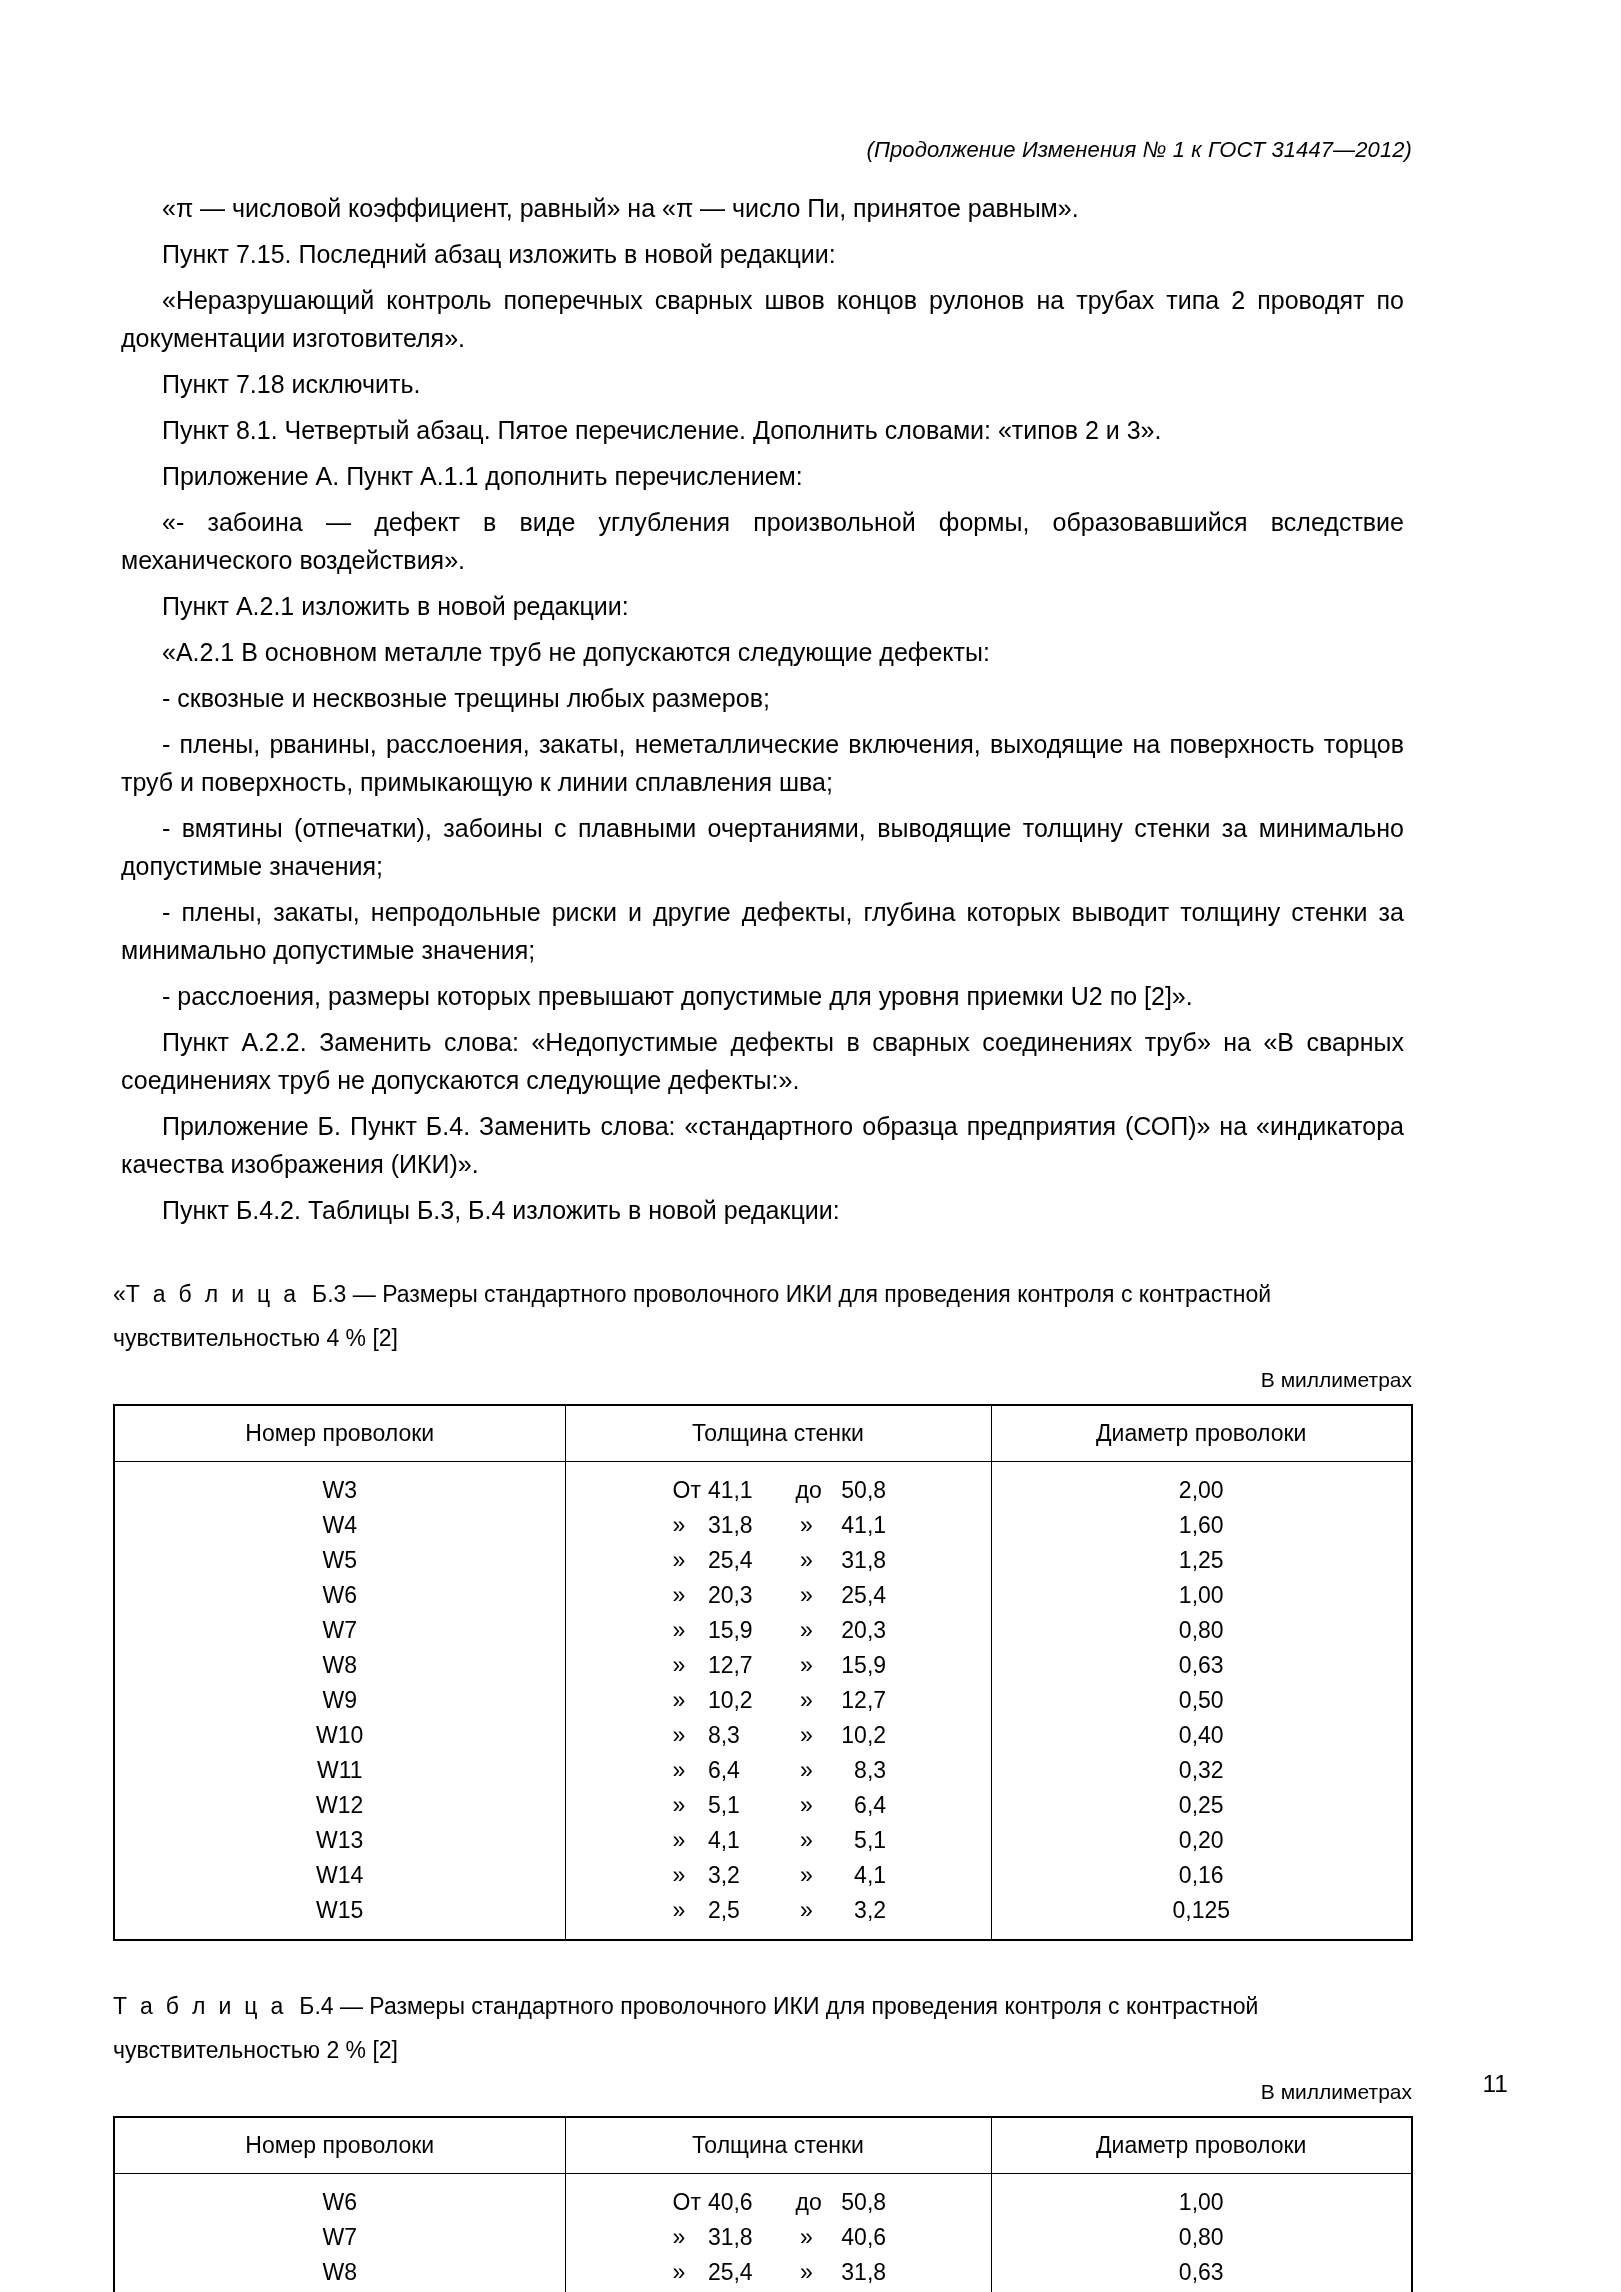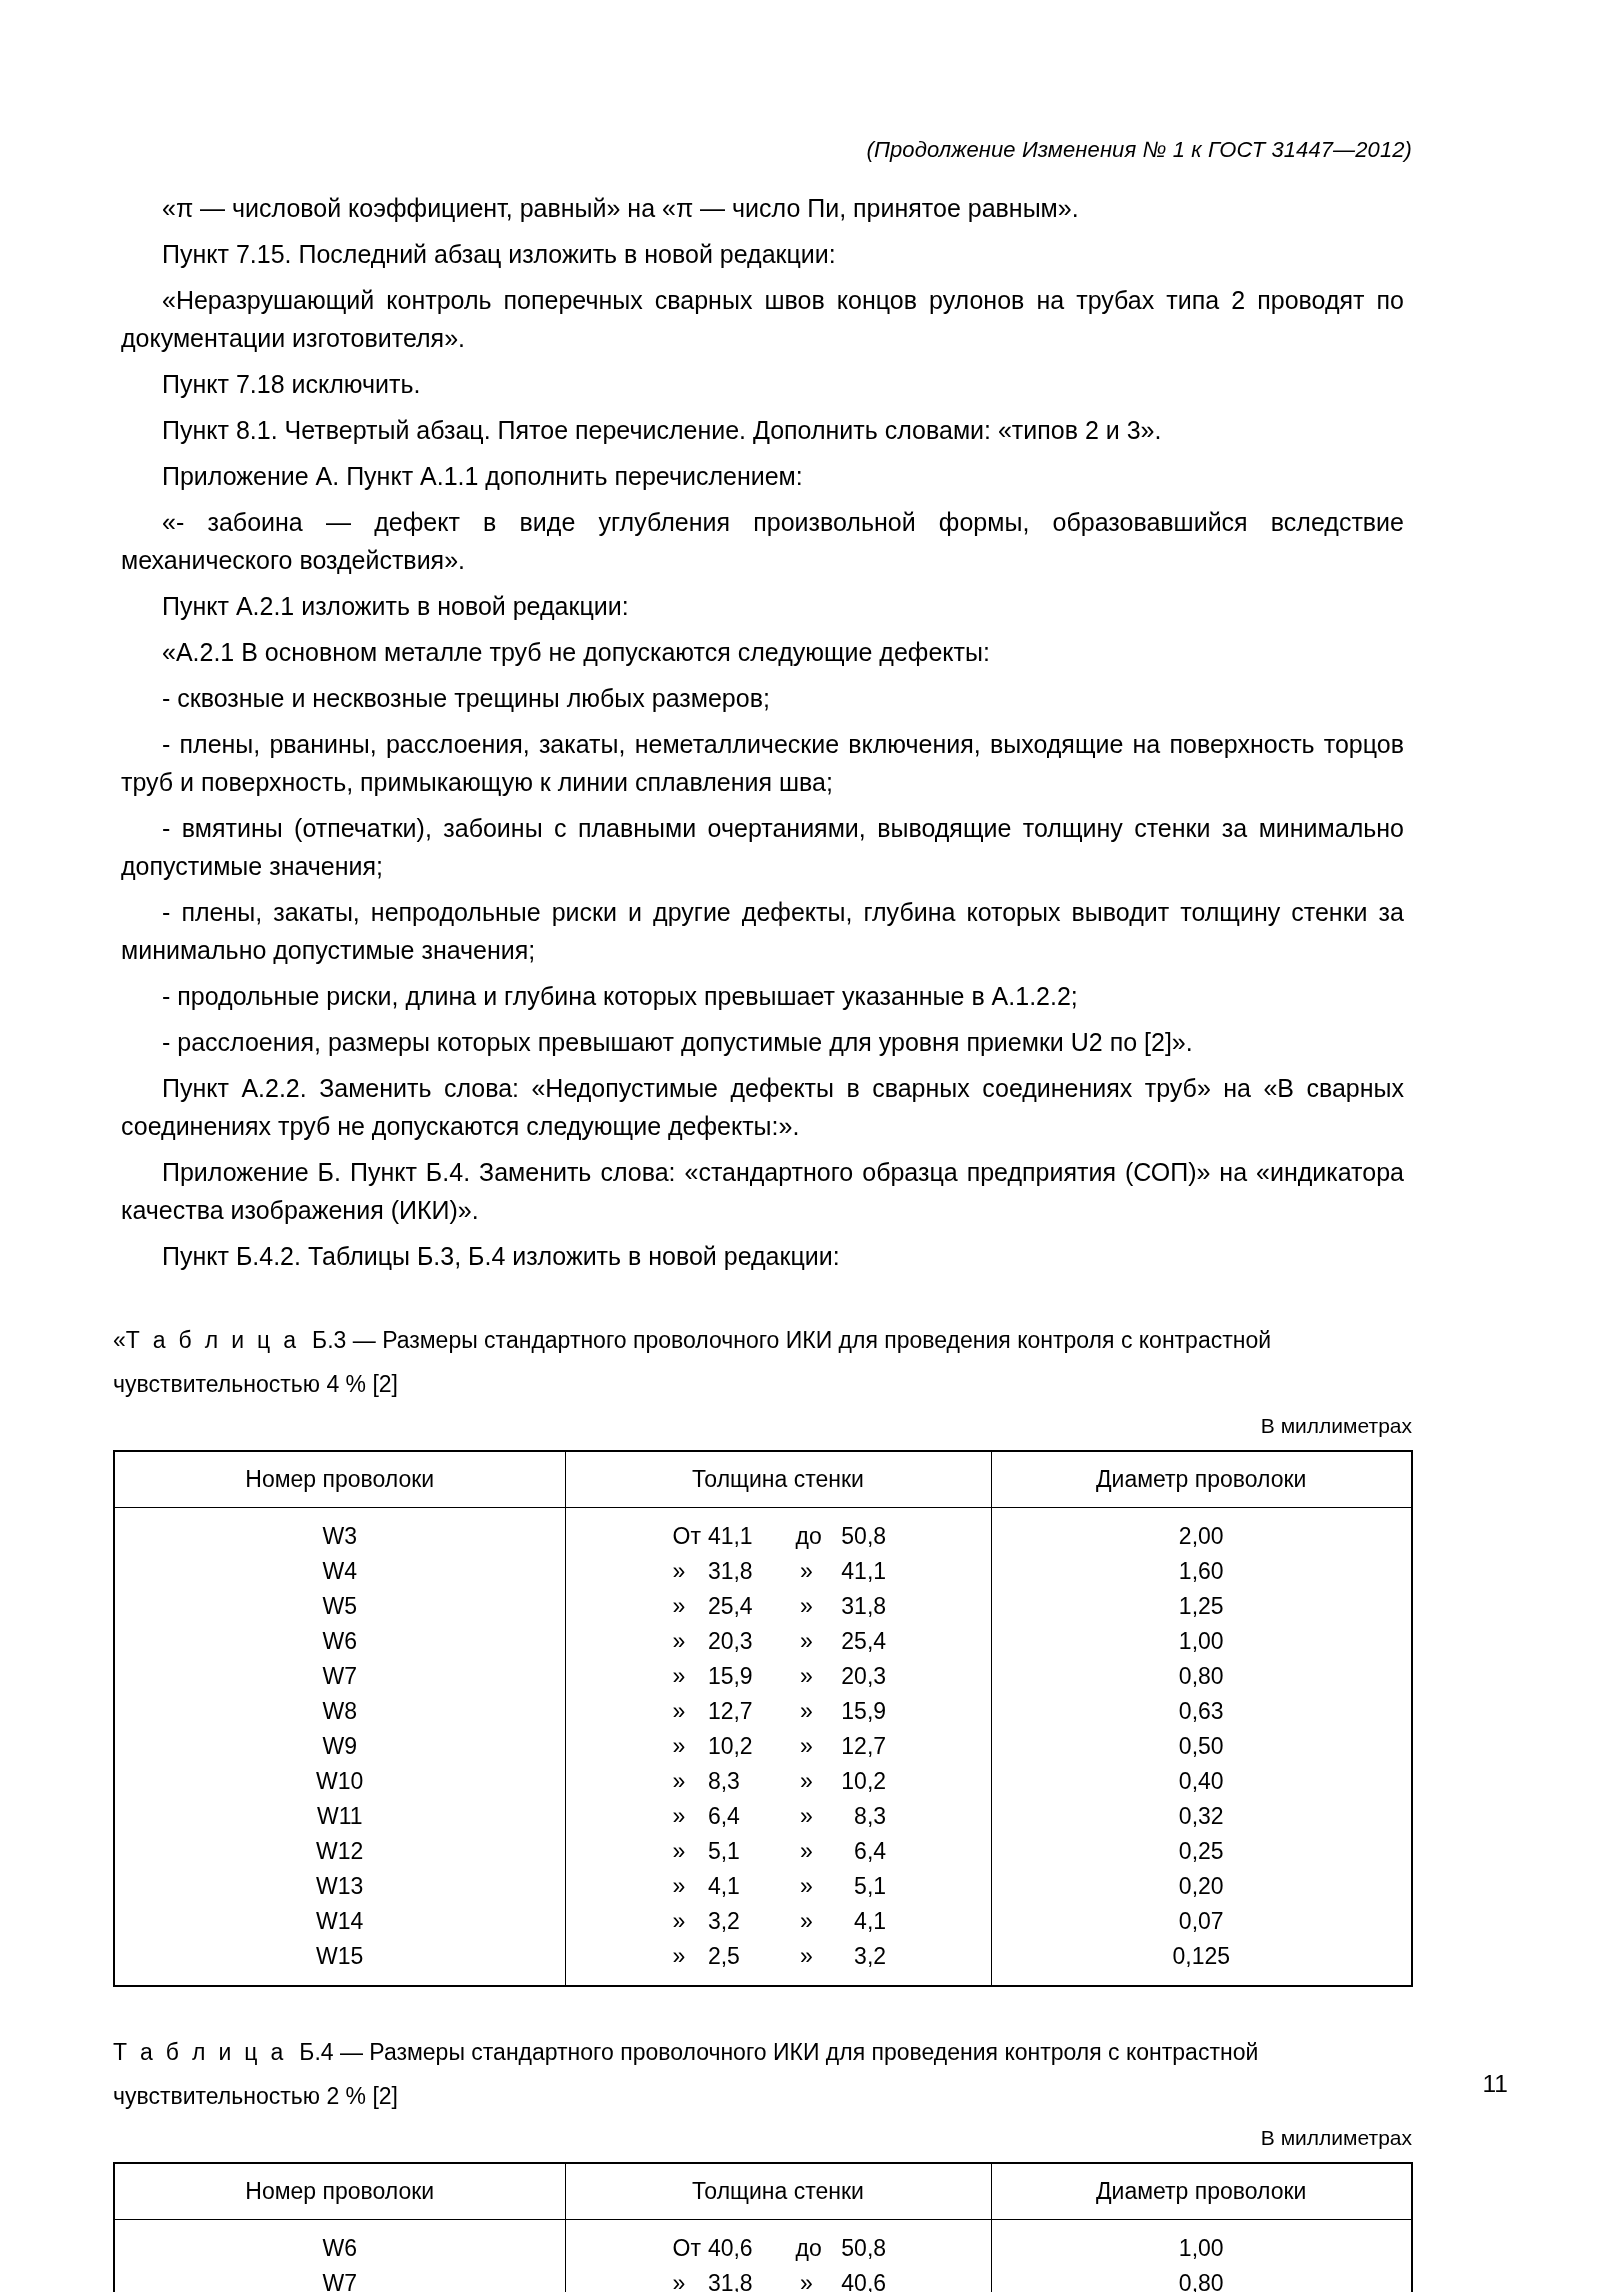--- a/index.html
+++ b/index.html
@@ -145,21 +145,20 @@
       <p class="para">Пункт 7.18 исключить.</p>
       <p class="para">Пункт 8.1. Четвертый абзац. Пятое перечисление. Дополнить словами: «типов 2 и 3».</p>
       <p class="para">Приложение А. Пункт А.1.1 дополнить перечислением:</p>
       <p class="para">«- забоина — дефект в виде углубления произвольной формы, образовавшийся вследствие механического воздействия».</p>
       <p class="para">Пункт А.2.1 изложить в новой редакции:</p>
       <p class="para">«А.2.1 В основном металле труб не допускаются следующие дефекты:</p>
       <p class="para dash">- сквозные и несквозные трещины любых размеров;</p>
       <p class="para dash">- плены, рванины, расслоения, закаты, неметаллические включения, выходящие на поверхность торцов труб и поверхность, примыкающую к линии сплавления шва;</p>
       <p class="para dash">- вмятины (отпечатки), забоины с плавными очертаниями, выводящие толщину стенки за минимально допустимые значения;</p>
       <p class="para dash">- плены, закаты, непродольные риски и другие дефекты, глубина которых выводит толщину стенки за минимально допустимые значения;</p>
-      <p class="para dash">- продольные риски, длина и глубина которых превышает указанные в А.1.2.2;</p>
       <p class="para dash">- расслоения, размеры которых превышают допустимые для уровня приемки U2 по [2]».</p>
       <p class="para">Пункт А.2.2. Заменить слова: «Недопустимые дефекты в сварных соединениях труб» на «В сварных соединениях труб не допускаются следующие дефекты:».</p>
       <p class="para">Приложение Б. Пункт Б.4. Заменить слова: «стандартного образца предприятия (СОП)» на «индикатора качества изображения (ИКИ)».</p>
       <p class="para">Пункт Б.4.2. Таблицы Б.3, Б.4 изложить в новой редакции:</p>
     </div>
 
     <div class="tbl-caption"><span>«</span><span class="spaced">Т а б л и ц а</span>&nbsp;&nbsp;<span>Б.3</span>&nbsp;<span>— Размеры стандартного проволочного ИКИ для проведения контроля с контрастной чувствительностью 4 % [2]</span></div>
 
     <div class="units-line">В миллиметрах</div>
 
@@ -228,21 +227,21 @@
             <td>0,25</td>
           </tr>
           <tr>
             <td>W13</td>
             <td><span class="thk"><span class="pre">»</span><span class="lo"> 4,1</span><span class="mid">»</span><span class="hi">5,1</span></span></td>
             <td>0,20</td>
           </tr>
           <tr>
             <td>W14</td>
             <td><span class="thk"><span class="pre">»</span><span class="lo"> 3,2</span><span class="mid">»</span><span class="hi">4,1</span></span></td>
-            <td>0,07</td>
+            <td>0,16</td>
           </tr>
           <tr>
             <td>W15</td>
             <td><span class="thk"><span class="pre">»</span><span class="lo"> 2,5</span><span class="mid">»</span><span class="hi">3,2</span></span></td>
             <td>0,125</td>
           </tr>
         </tbody>
     </table>
 
     <div class="tbl-caption"><span class="spaced">Т а б л и ц а</span>&nbsp;&nbsp;<span>Б.4</span>&nbsp;<span>— Размеры стандартного проволочного ИКИ для проведения контроля с контрастной чувствительностью 2 % [2]</span></div>

